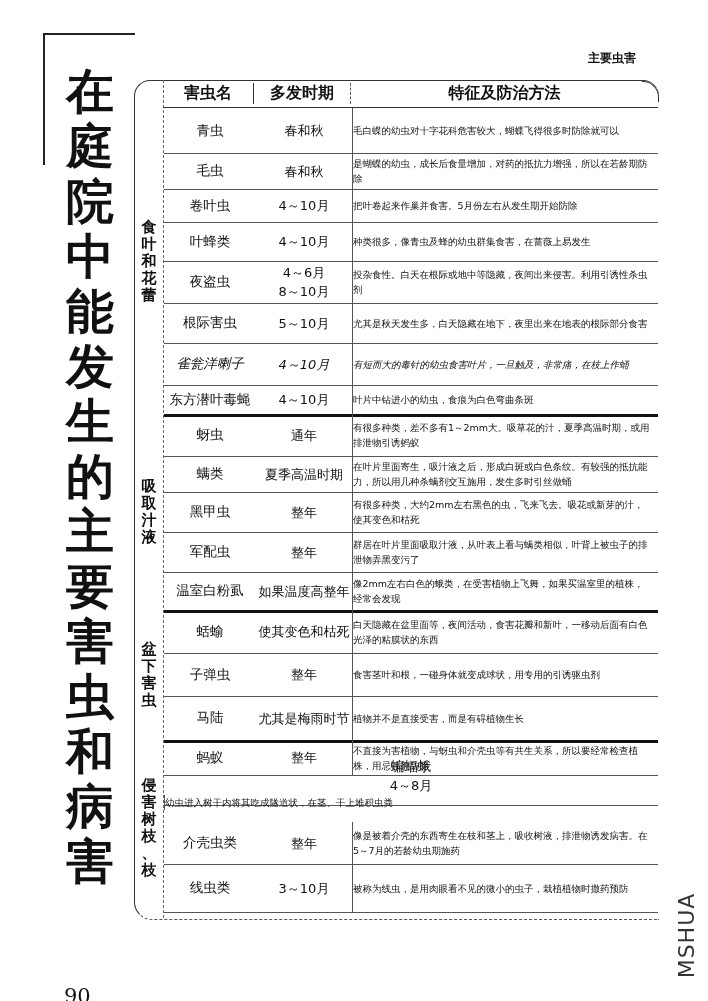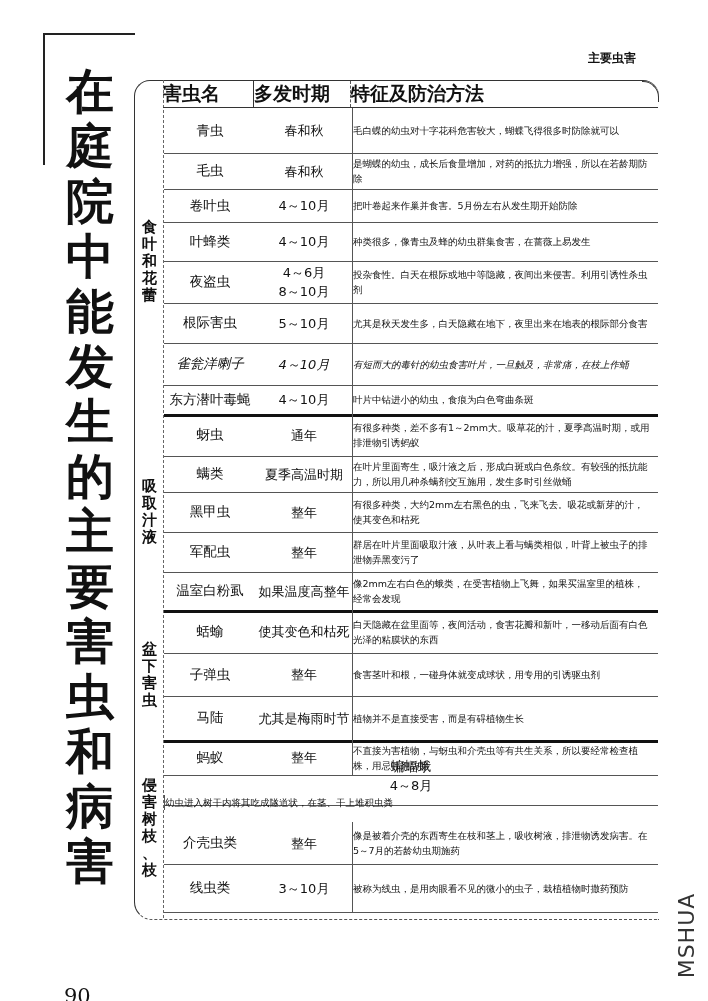--- a/index.html
+++ b/index.html
@@ -43,32 +43,32 @@
   }
   .cat-divider {
     position: absolute; left: 163px; top: 80px; width: 0; height: 838px;
     border-left: 1.5px dashed #666;
   }
   .header-row {
     position: absolute; left: 163px; top: 80px; width: 495px; height: 27px;
     display: flex; align-items: center; border-bottom: 1.5px solid #333;
   }
   .header-row .h {
-    font-weight: bold; font-size: 19px; 
+    font-weight: bold; font-size: 16px; text-align: center;
   }
   .h-name { width: 90px; border-right: 1.5px solid #333; }
   .h-time { width: 96px; border-right: 1.5px dashed #555; }
   .h-desc { flex: 1; }
 
   .categories { position: absolute; left: 134px; top: 108px; width: 30px; }
   .category-label {
     position: absolute; left: 0; width: 30px; font-weight: bold; font-size: 15px;
     line-height: 17px; text-align: center; display: flex; align-items: center; justify-content: center;
   }
-  .category-label span { display: block; width: 16px; word-wrap: break-word; text-align: right; }
+  .category-label span { display: block; width: 16px; word-wrap: break-word; }
 
   .rows { position: absolute; left: 164px; top: 108px; width: 494px; }
   .row {
     position: absolute; left: 0; width: 494px; display: flex; align-items: center;
     border-bottom: 1px solid #555;
   }
   .row.group-end { border-bottom: 3px solid #111; }
   .row .name { width: 92px; text-align: center; font-size: 13.5px; }
   .row .time { width: 96px; text-align: center; font-size: 13px; white-space: pre-line; line-height: 19px; }
   .row .desc {

